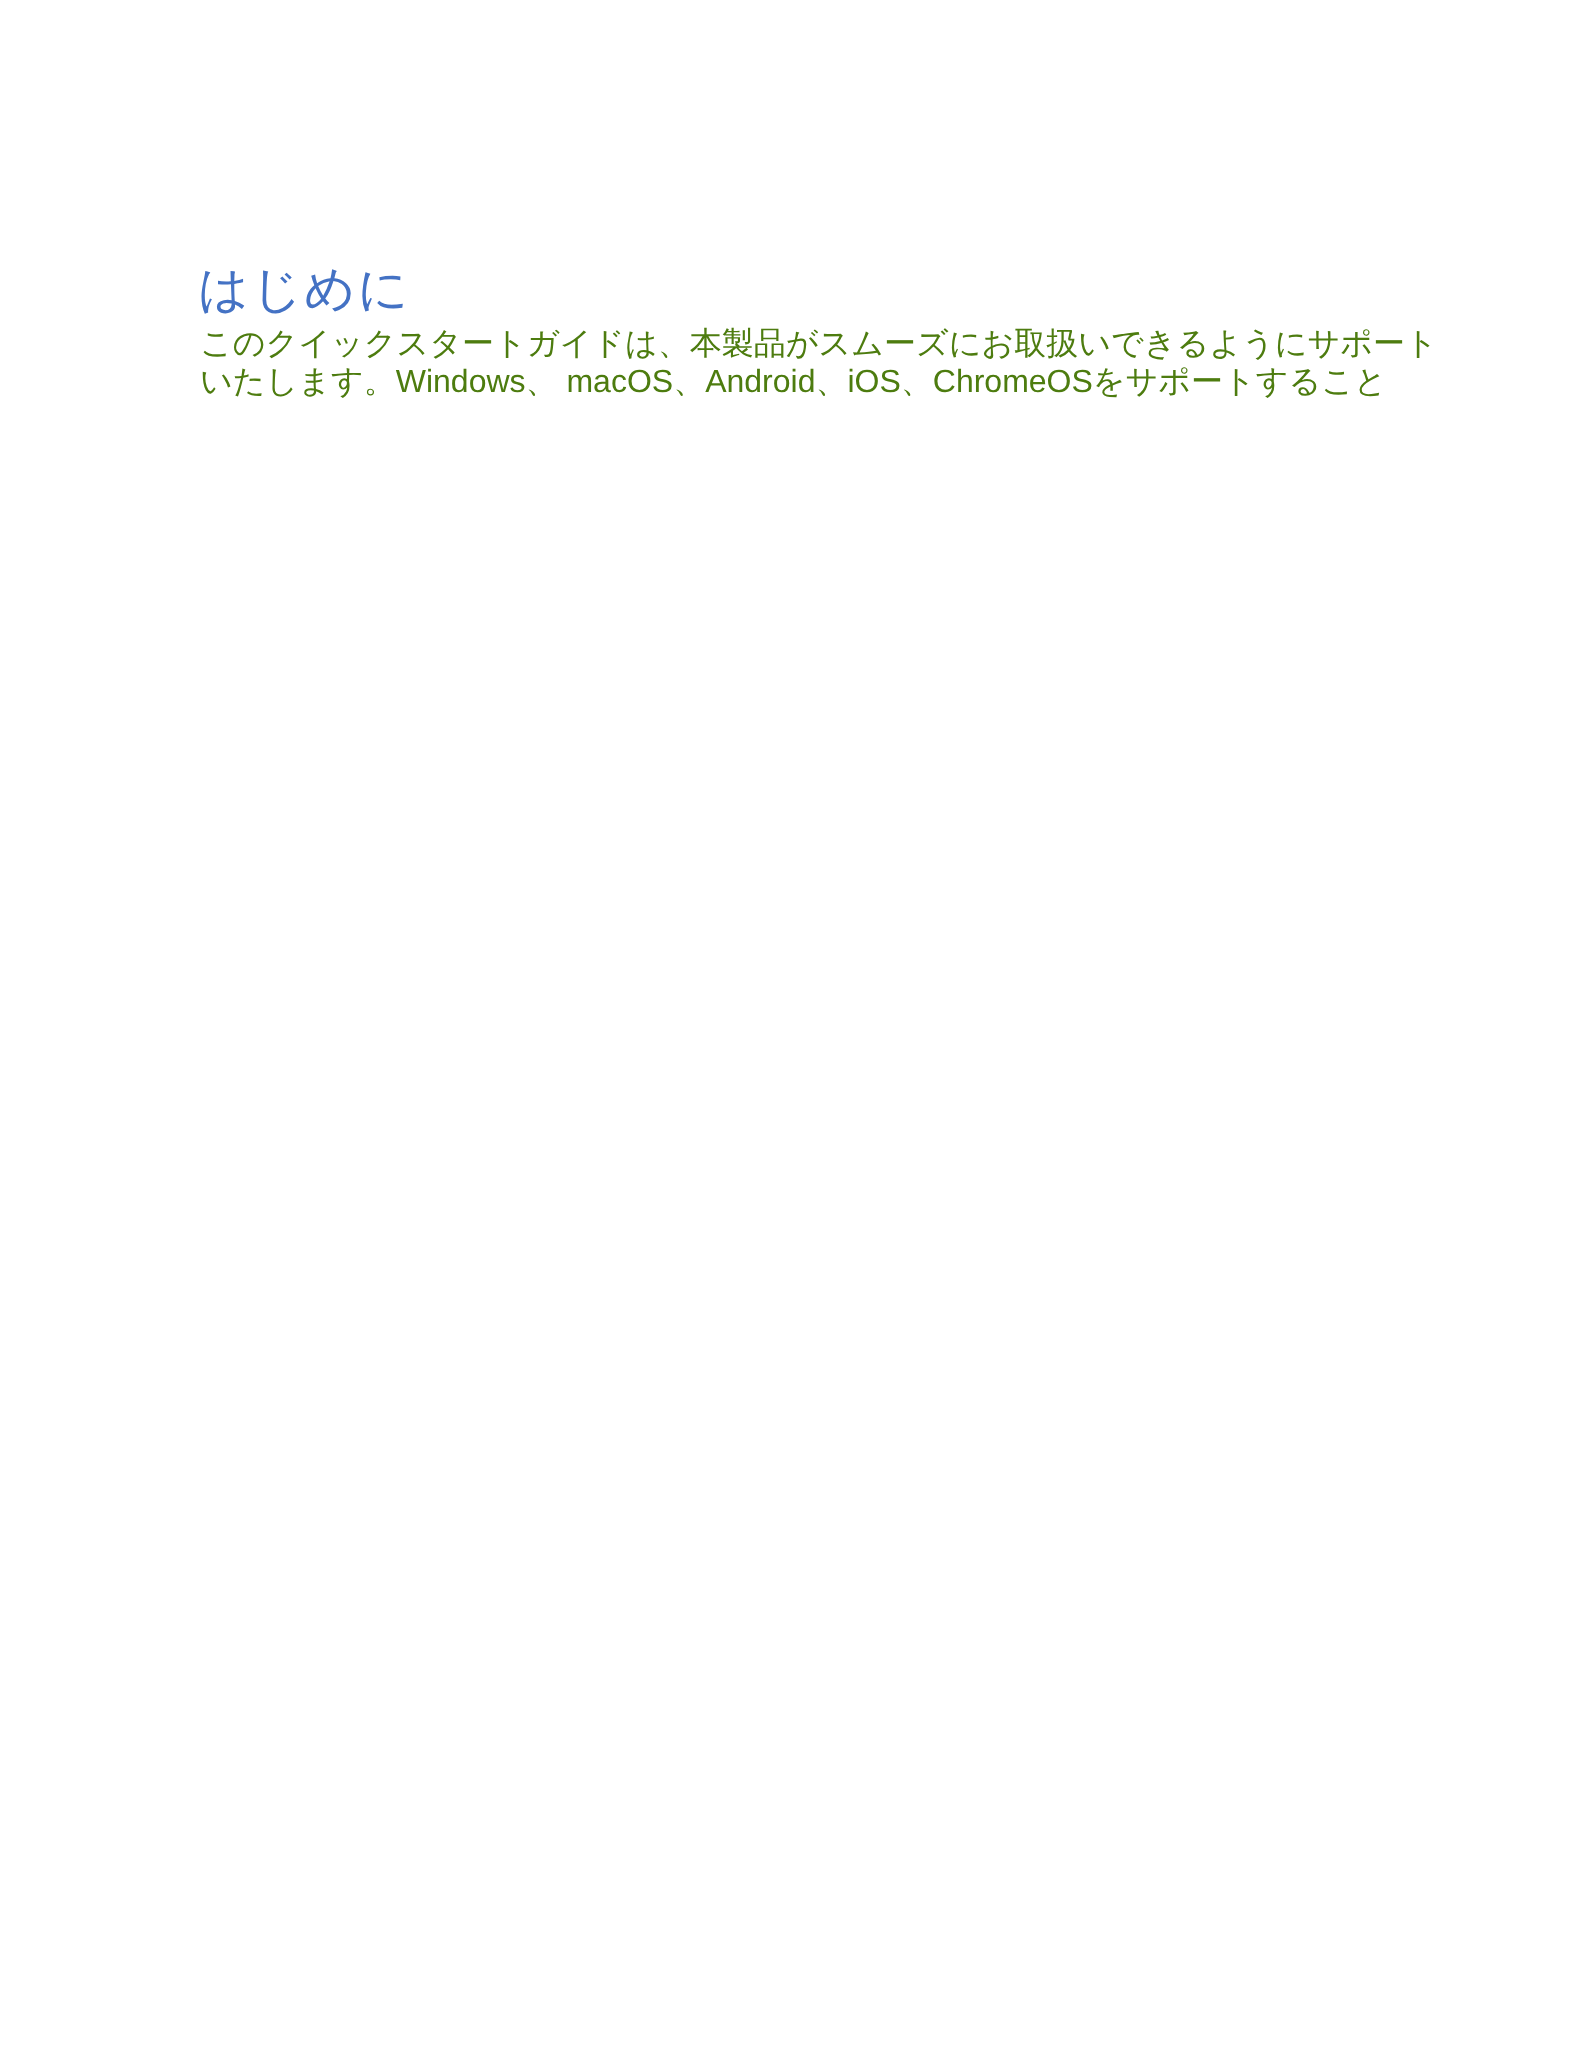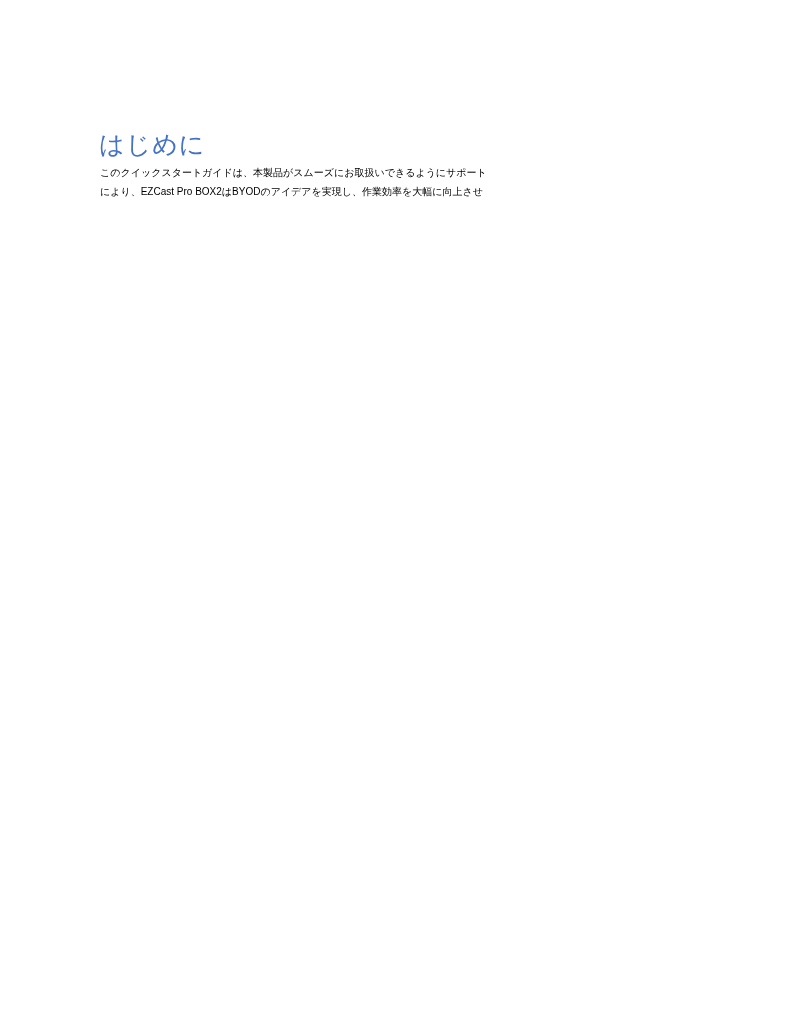--- a/index.html
+++ b/index.html
@@ -25,32 +25,32 @@
     letter-spacing: 1px;
     color: #4472C4; 
     white-space: nowrap;
   }
   .paragraph {
     position: absolute;
     left: 100px;
     top: 163px;
     width: 605px;
     margin: 0;
-    font-size: 10px;
+    font-size: 16px;
     line-height: 19.4px;
-    color: #000000; 
+    color: #4d7c0f; 
   }
   .paragraph .line {
     display: block;
     white-space: nowrap;
   }
 </style>
 </head>
 <body>
 
 <div class="page">
   <h1 class="heading">はじめに</h1>
 
   <div class="paragraph">
     <span class="line">このクイックスタートガイドは、本製品がスムーズにお取扱いできるようにサポート</span>
-    <span class="line">により、EZCast Pro BOX2はBYODのアイデアを実現し、作業効率を大幅に向上させ</span>
+    <span class="line">いたします。Windows、 macOS、Android、iOS、ChromeOSをサポートすること</span>
   </div>
 </div>
 
 </body></html>

